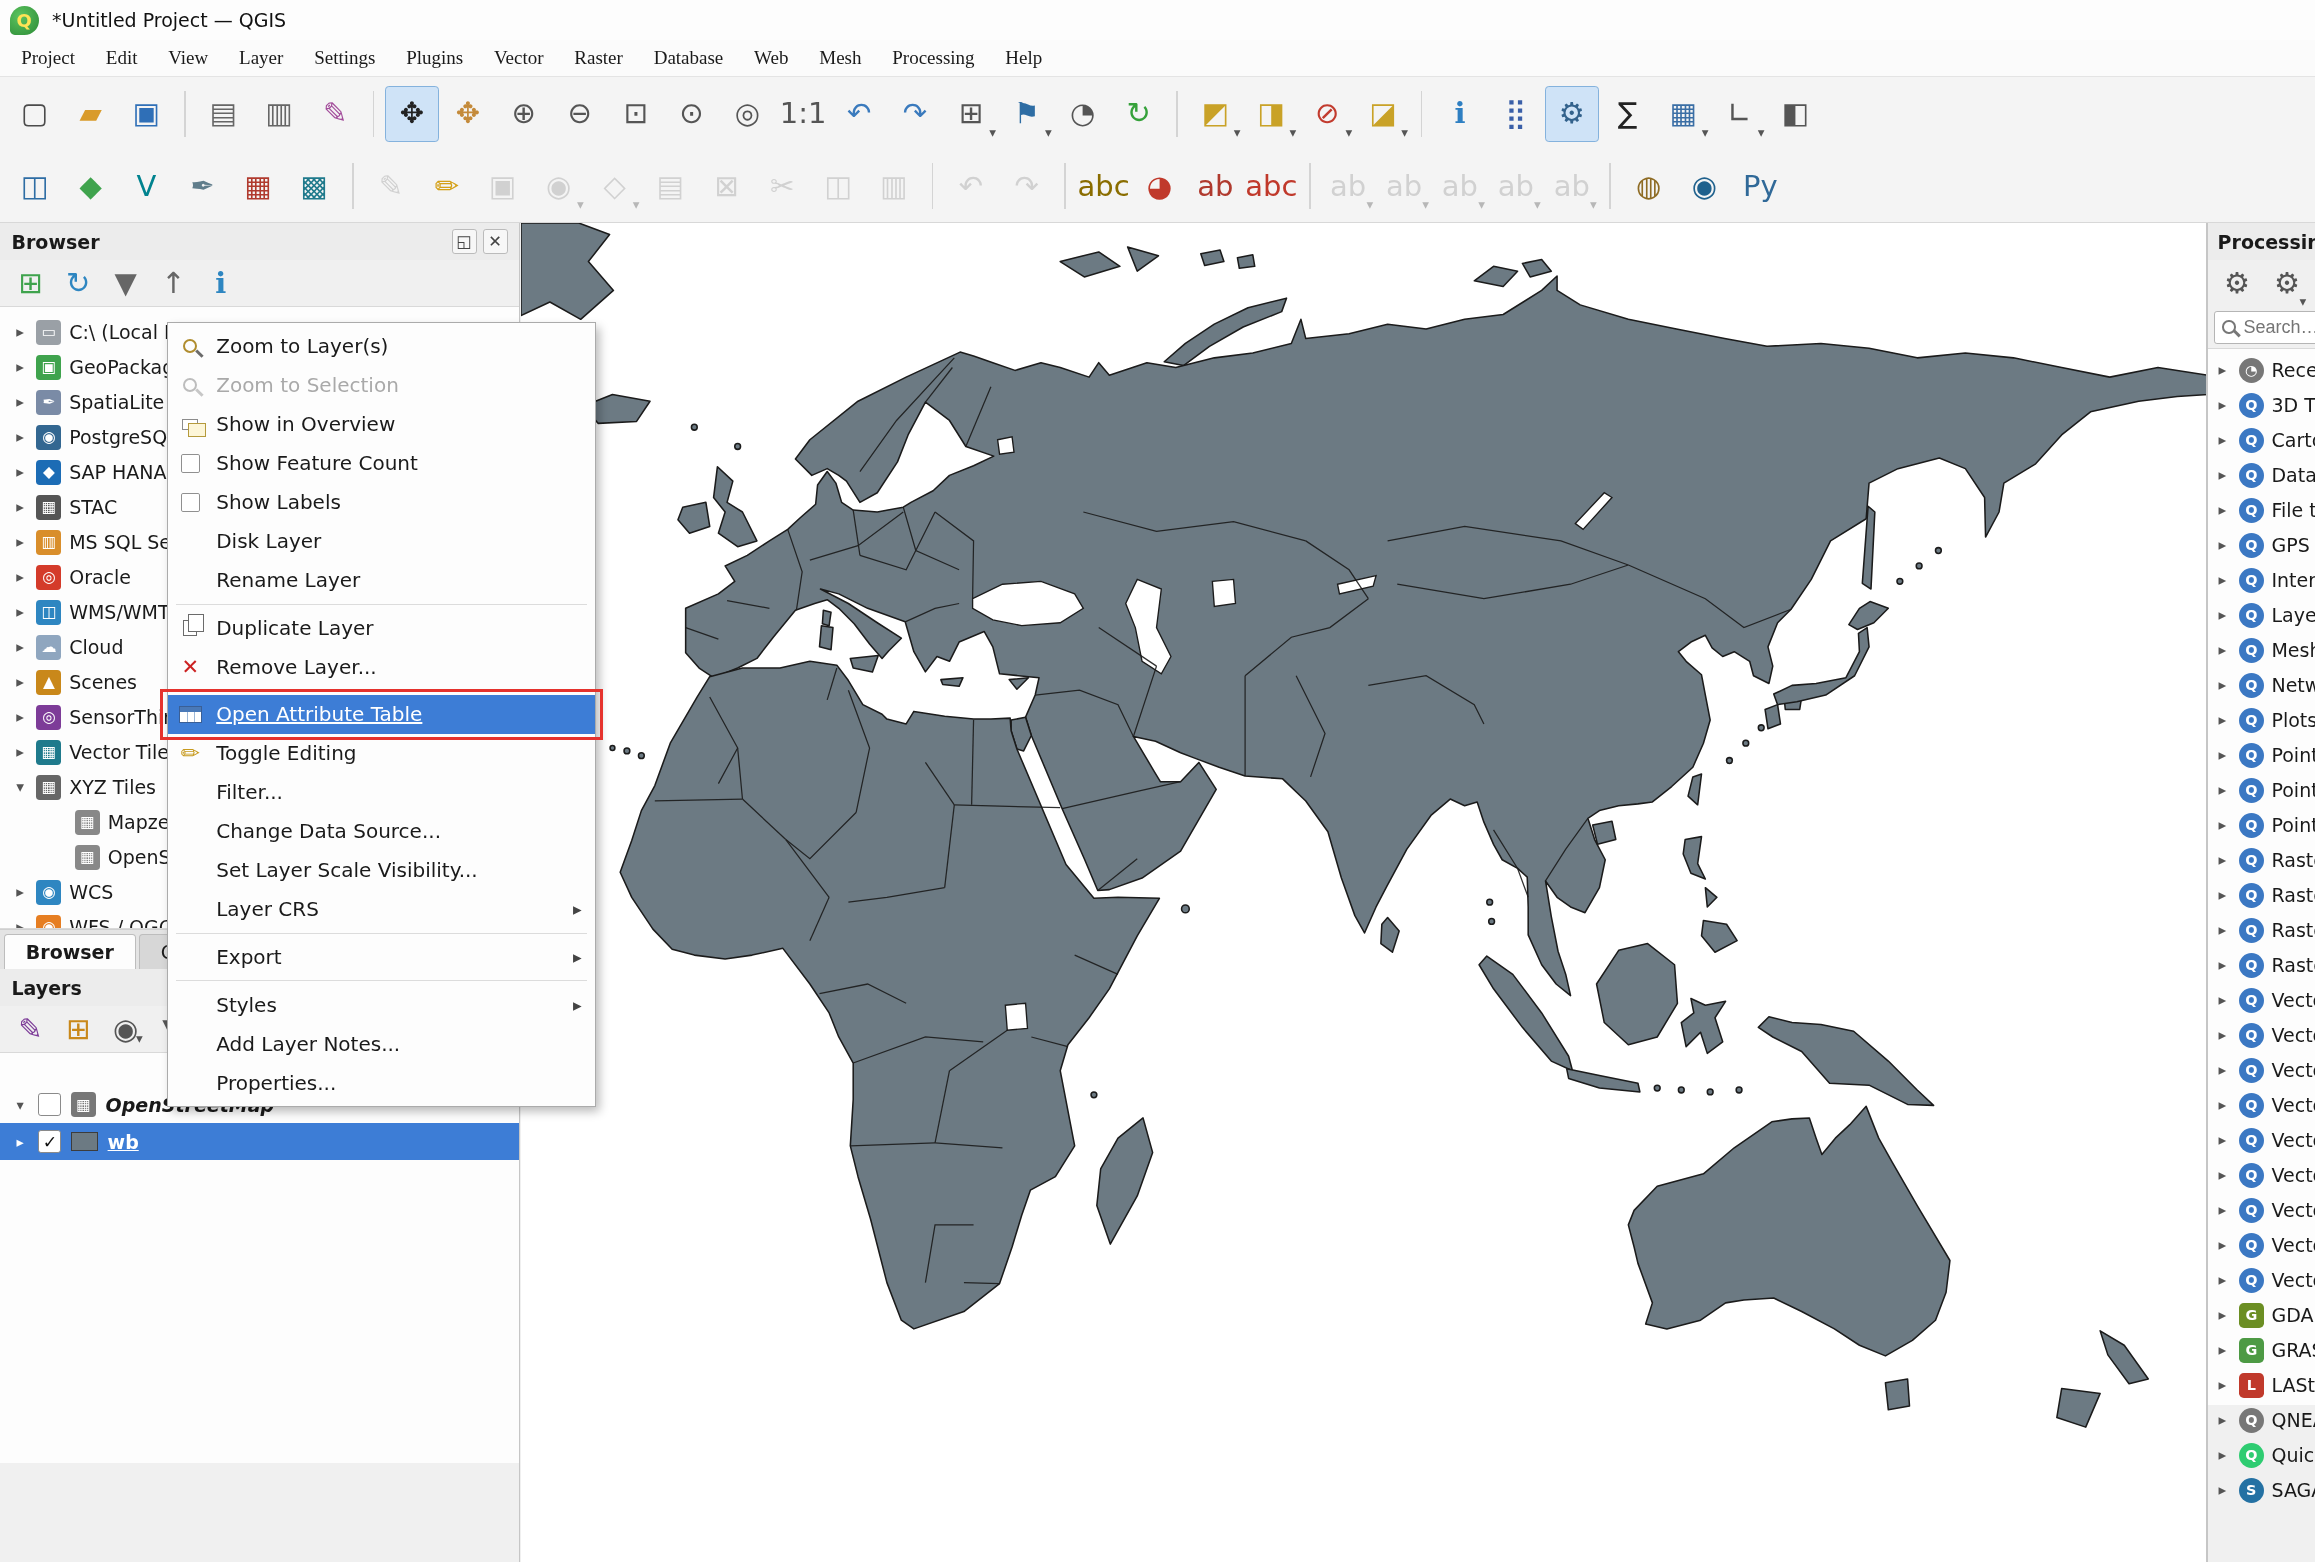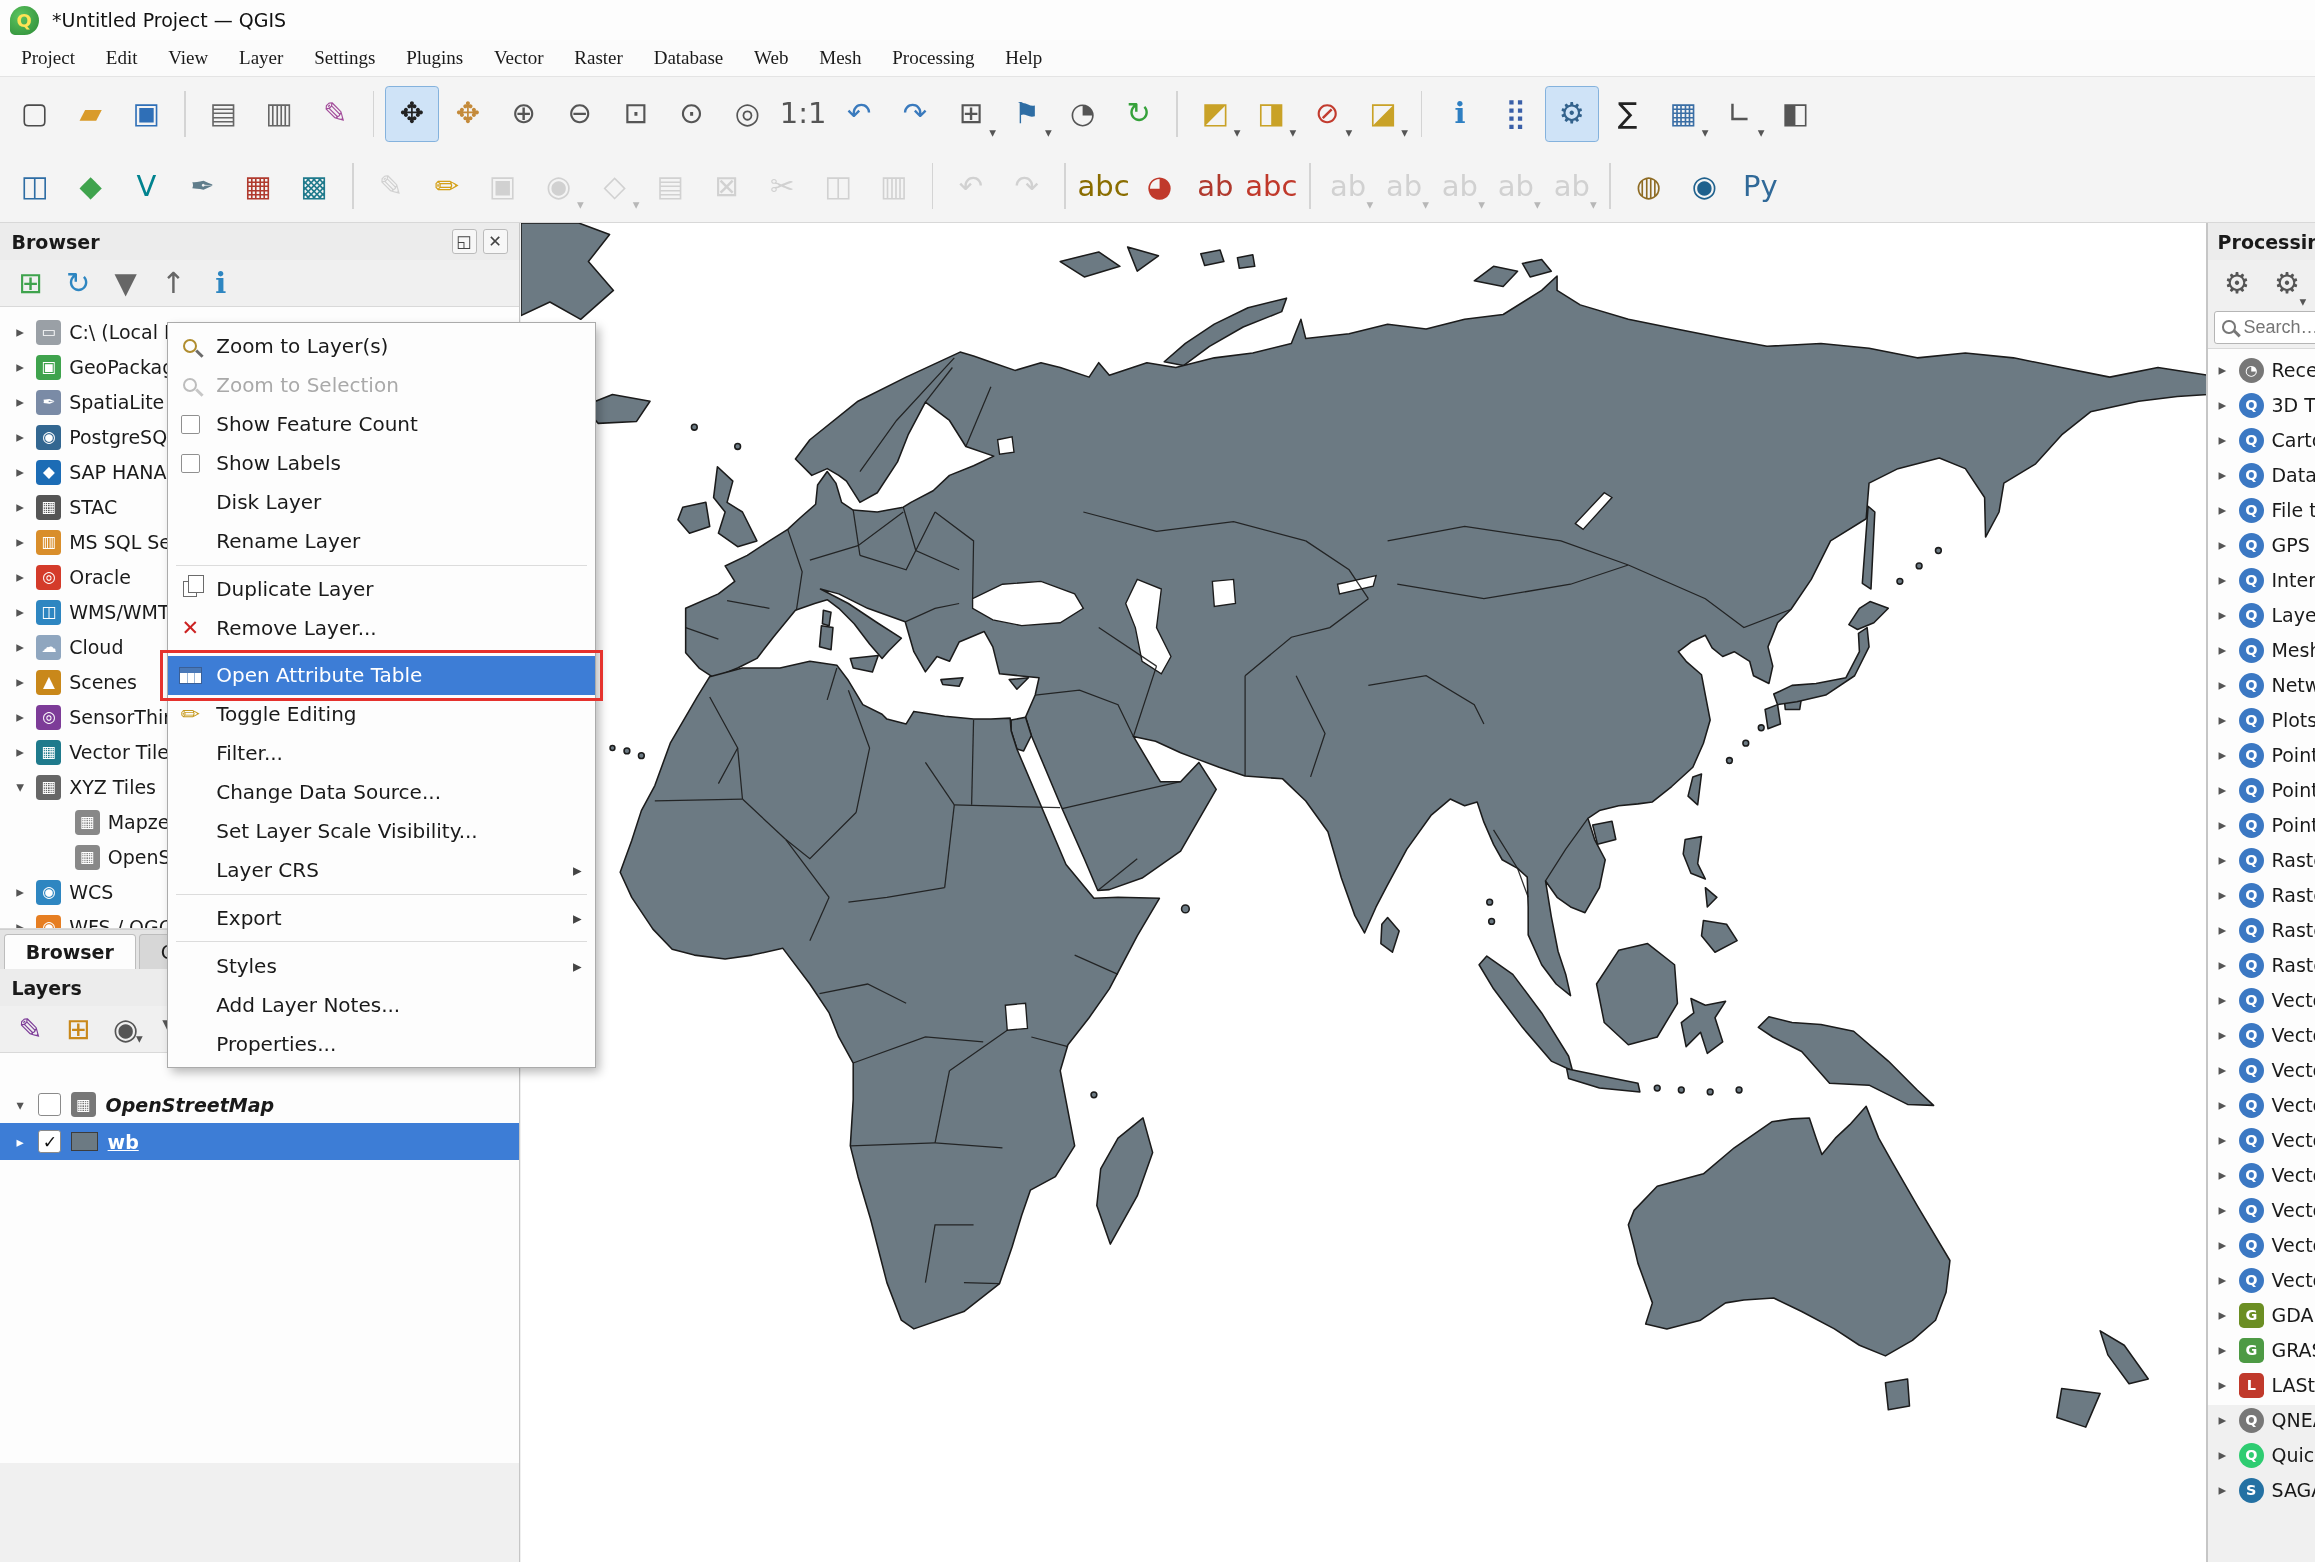--- a/index.html
+++ b/index.html
@@ -76,21 +76,21 @@
   .search-box input { border:none; outline:none; font-size:18px; width:231px; color:#333; background:transparent; }
   .proc-tree { background:#fdfdfd; border-top:1px solid #d9d9d9; height:1057px; padding-top:3.8px; }
   .proc-row { height:35px; display:flex; align-items:center; gap:7.7px; padding-left:5.8px; white-space:nowrap; }
   .picon { width:25px; height:25px; border-radius:50%; color:#fff; font-size:14.4px; font-weight:bold; display:flex; align-items:center; justify-content:center; flex:0 0 25px; }
   .picon.sq { border-radius:4.8px; }
 
   
   .context-menu { position:absolute; top:322px; left:167px; width:429px; background:#fdfdfd; border:1px solid #ababab; box-shadow:3.8px 4.8px 9.6px rgba(0,0,0,.28); padding:3.8px 0; z-index:60; }
   .cm-item { height:39px; display:flex; align-items:center; gap:11.5px; padding:0 13.4px 0 7.7px; font-size:20px; position:relative; }
   .cm-item.disabled { color:#a9a9a9; }
-  .cm-item.sel { background:var(--sel); color:#fff; }
+  .cm-item.sel { background:var(--sel); color:#fff;text-decoration:underline; }
   .cm-item.sel::after { content:""; position:absolute; inset:-5.8px -7.7px; border:3.8px solid var(--red); pointer-events:none; }
   .cm-sep { height:1px; background:#dcdcdc; margin:3.8px 7.7px; }
   .ci { width:29px; height:29px; display:flex; align-items:center; justify-content:center; flex:0 0 29px; }
   .ci-zoom { position:relative; width:14.4px; height:14.4px; border:2.9px solid #b08d2f; border-radius:50%; }
   .ci-zoom::after { content:""; position:absolute; width:8.6px; height:2.9px; background:#6b6b6b; right:-8.6px; bottom:-3.8px; transform:rotate(45deg); }
   .ci-zoom.gray { border-color:#bdbdbd; }
   .ci-zoom.gray::after { background:#c7c7c7; }
   .ci-overview { position:relative; width:15.4px; height:11.5px; border:1.9px solid #8c8c8c; background:#fff; }
   .ci-overview::after { content:""; position:absolute; left:4.8px; top:3.8px; width:15.4px; height:11.5px; border:1.9px solid #b59a3c; background:#fdf6d8; }
   .ci-checkbox { width:19px; height:19px; border:1.9px solid #909090; background:#fff; border-radius:1.9px; }
@@ -835,20 +835,26 @@
         <span class="cm-label">Zoom to Layer(s)</span>
       </div>
       <div class="cm-item disabled">
         <span class="ci">
           <span class="ci-zoom gray"></span>
         </span>
         <span class="cm-label">Zoom to Selection</span>
       </div>
       <div class="cm-item">
         <span class="ci">
+          <span class="ci-overview"></span>
+        </span>
+        <span class="cm-label">Show in Overview</span>
+      </div>
+      <div class="cm-item">
+        <span class="ci">
           <span class="ci-checkbox"></span>
         </span>
         <span class="cm-label">Show Feature Count</span>
       </div>
       <div class="cm-item">
         <span class="ci">
           <span class="ci-checkbox"></span>
         </span>
         <span class="cm-label">Show Labels</span>
       </div>

